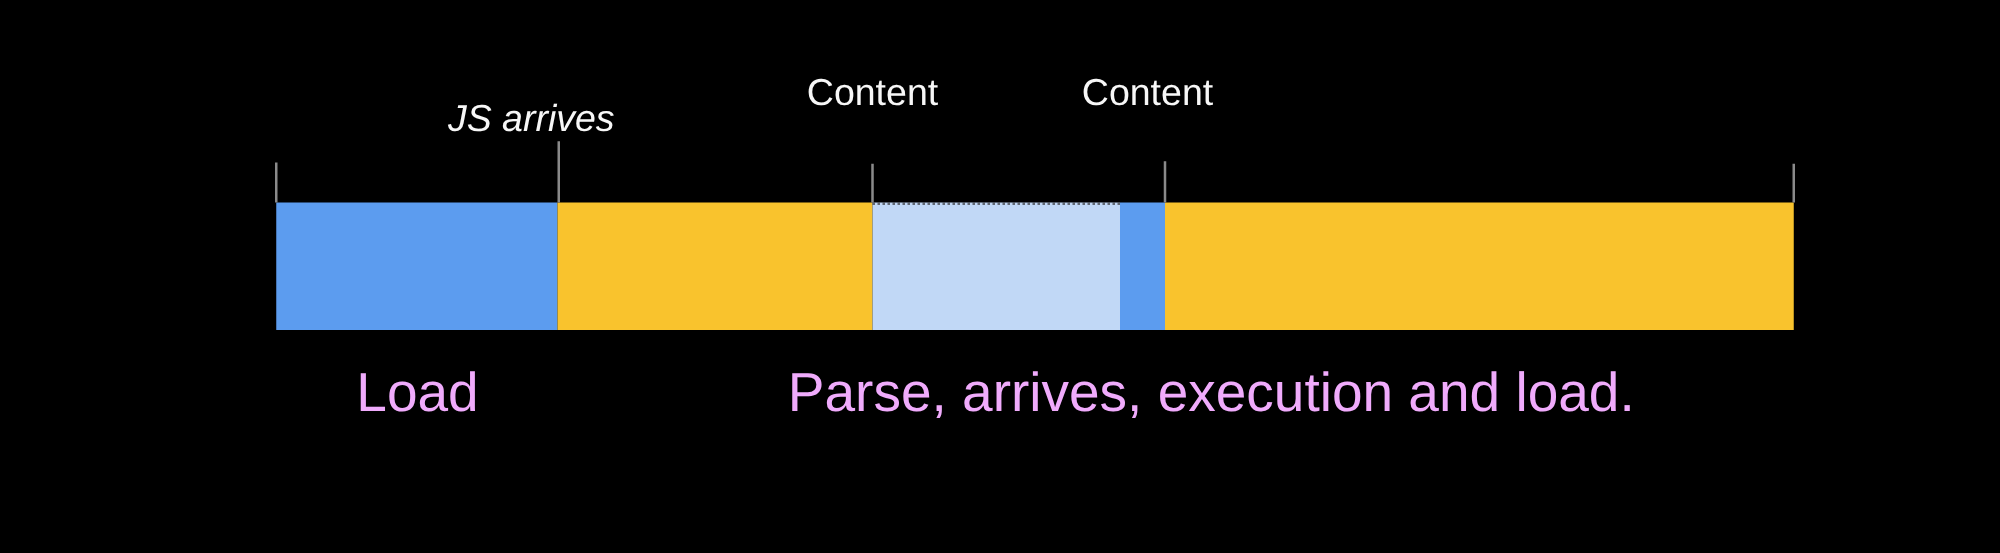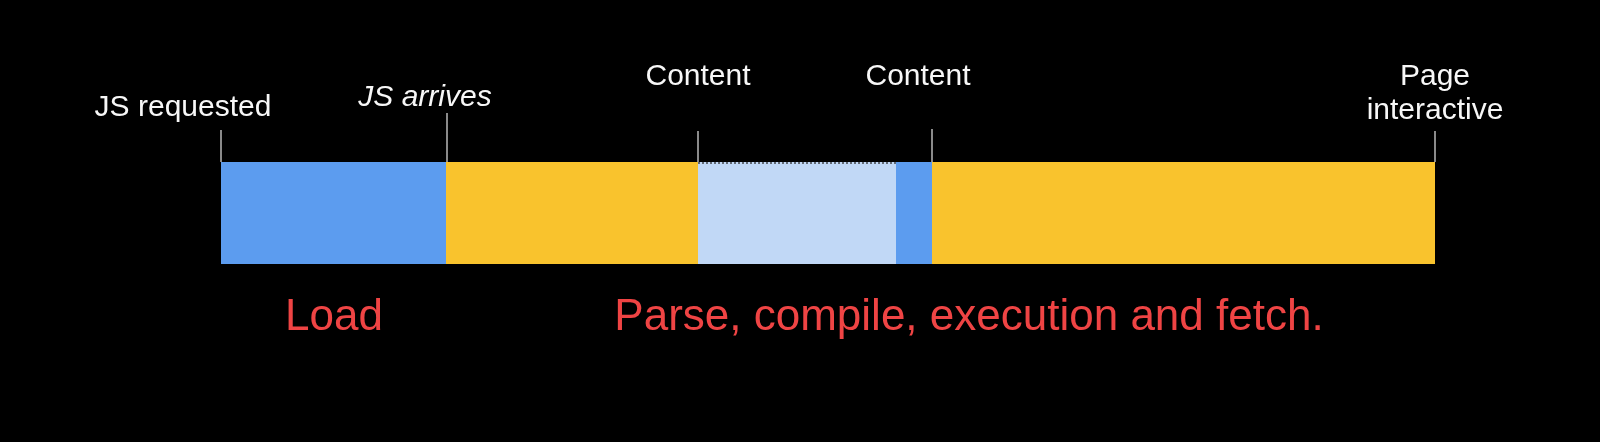--- a/index.html
+++ b/index.html
@@ -61,21 +61,21 @@
   .label-js-requested     { left: 183px;  top: 89px; }
   .label-js-arrives       { left: 425px;  top: 79px; font-style: italic; }
   .label-content-fetch    { left: 698px;  top: 58px; }
   .label-content-arrives  { left: 918px;  top: 58px; }
   .label-page-interactive { left: 1435px; top: 58px; }
 
   
   .phase {
     position: absolute;
     transform: translateX(-50%);
-    color: #ef4444;
+    color: #f0abfc;
     font-size: 44px;
     line-height: 44px;
     white-space: nowrap;
     text-align: center;
   }
   .phase-load  { left: 334px; top: 293px; }
   .phase-parse { left: 969px; top: 293px; }
 </style>
 </head>
 <body>
@@ -89,33 +89,26 @@
     <div class="seg seg-content-download"></div>
     <div class="seg seg-parse-compile-2"></div>
   </div>
 
   <div class="tick tick-js-requested"></div>
   <div class="tick tick-js-arrives"></div>
   <div class="tick tick-content-fetch"></div>
   <div class="tick tick-content-arrives"></div>
   <div class="tick tick-page-interactive"></div>
 
-  <div class="milestone label-js-requested">
-    <span>JS requested</span>
-  </div>
   <div class="milestone label-js-arrives">
     <span>JS arrives</span>
   </div>
   <div class="milestone label-content-fetch">
     <span>Content</span>
   </div>
   <div class="milestone label-content-arrives">
     <span>Content</span>
   </div>
-  <div class="milestone label-page-interactive">
-    <span>Page</span>
-    <span>interactive</span>
-  </div>
 
   <div class="phase phase-load">Load</div>
-  <div class="phase phase-parse">Parse, compile, execution and fetch.</div>
+  <div class="phase phase-parse">Parse, arrives, execution and load.</div>
 
 </div>
 
 </body></html>

